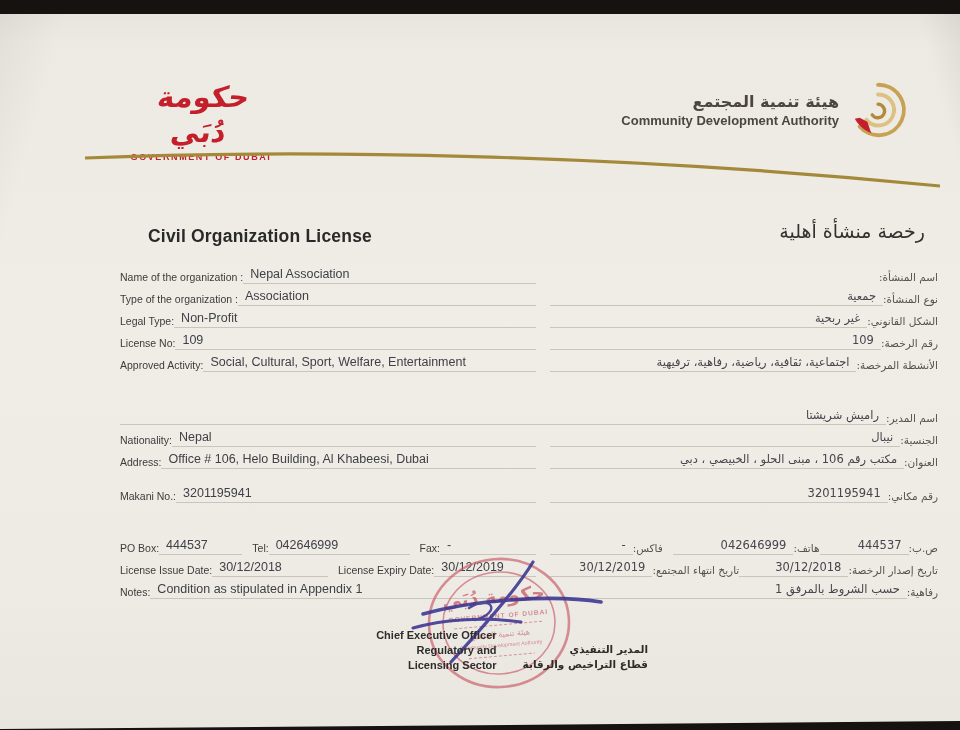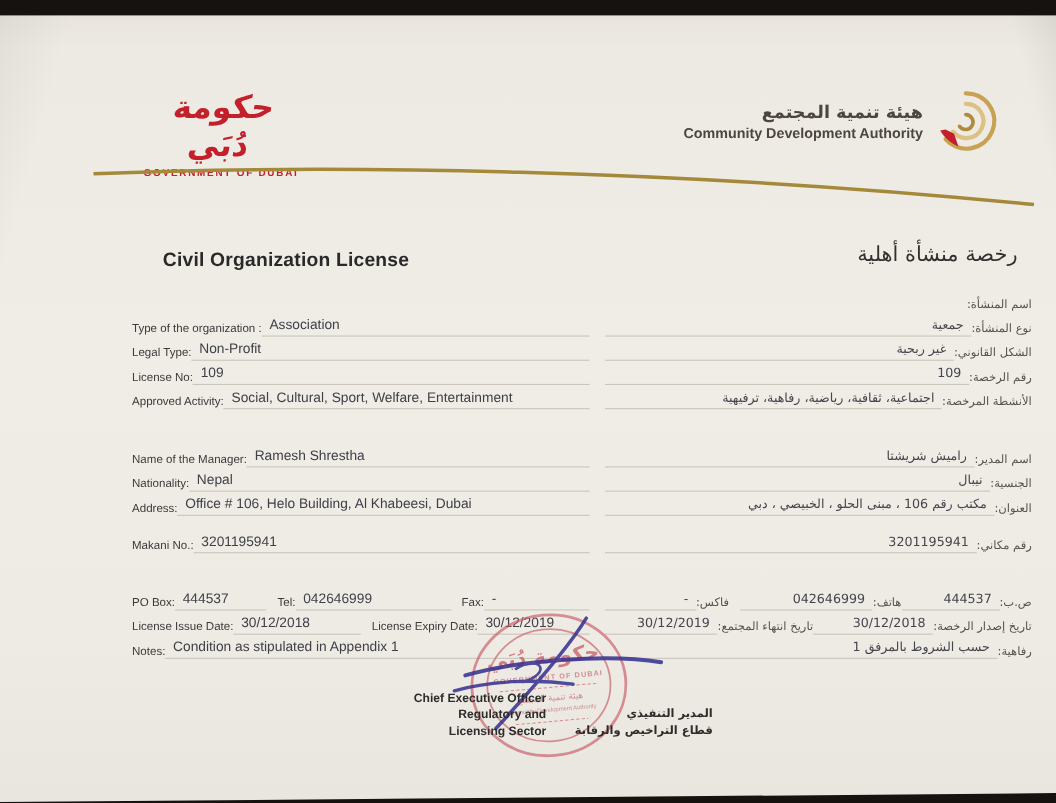--- a/index.html
+++ b/index.html
@@ -97,20 +97,24 @@
   <svg class="gold-line" viewBox="0 0 960 46">
     <path d="M85 10 C300 1 620 6 940 38" fill="none" stroke="#a5893b" stroke-width="3.2"></path>
   </svg>
 
   <div class="title-en">Civil Organization License</div>
   <div class="title-ar ar">رخصة منشأة أهلية</div>
 
   <div class="fields">
 
     <div class="row">
+      <div class="half en">
+          <span class="lbl">Name of the organization :</span>
+          <span class="vline"><span class="val">Nepal Association</span></span>
+        </div>
       <div class="half arside">
           <span class="lbl ar">اسم المنشأة:</span>
         </div>
     </div>
 
     <div class="row">
       <div class="half en">
           <span class="lbl">Type of the organization :</span>
           <span class="vline"><span class="val">Association</span></span>
         </div>
@@ -147,24 +151,20 @@
           <span class="lbl">Approved Activity:</span>
           <span class="vline"><span class="val">Social, Cultural, Sport, Welfare, Entertainment</span></span>
         </div>
       <div class="half arside">
           <span class="lbl ar">الأنشطة المرخصة:</span>
           <span class="vline"><span class="val ar">اجتماعية، ثقافية، رياضية، رفاهية، ترفيهية</span></span>
         </div>
     </div>
 
     <div class="row mt-manager">
-      <div class="half en">
-          <span class="lbl">Name of the Manager:</span>
-          <span class="vline"><span class="val">Ramesh Shrestha</span></span>
-        </div>
       <div class="half arside">
           <span class="lbl ar">اسم المدير:</span>
           <span class="vline"><span class="val ar">راميش شريشتا</span></span>
         </div>
     </div>
 
     <div class="row">
       <div class="half en">
           <span class="lbl">Nationality:</span>
           <span class="vline"><span class="val">Nepal</span></span>

